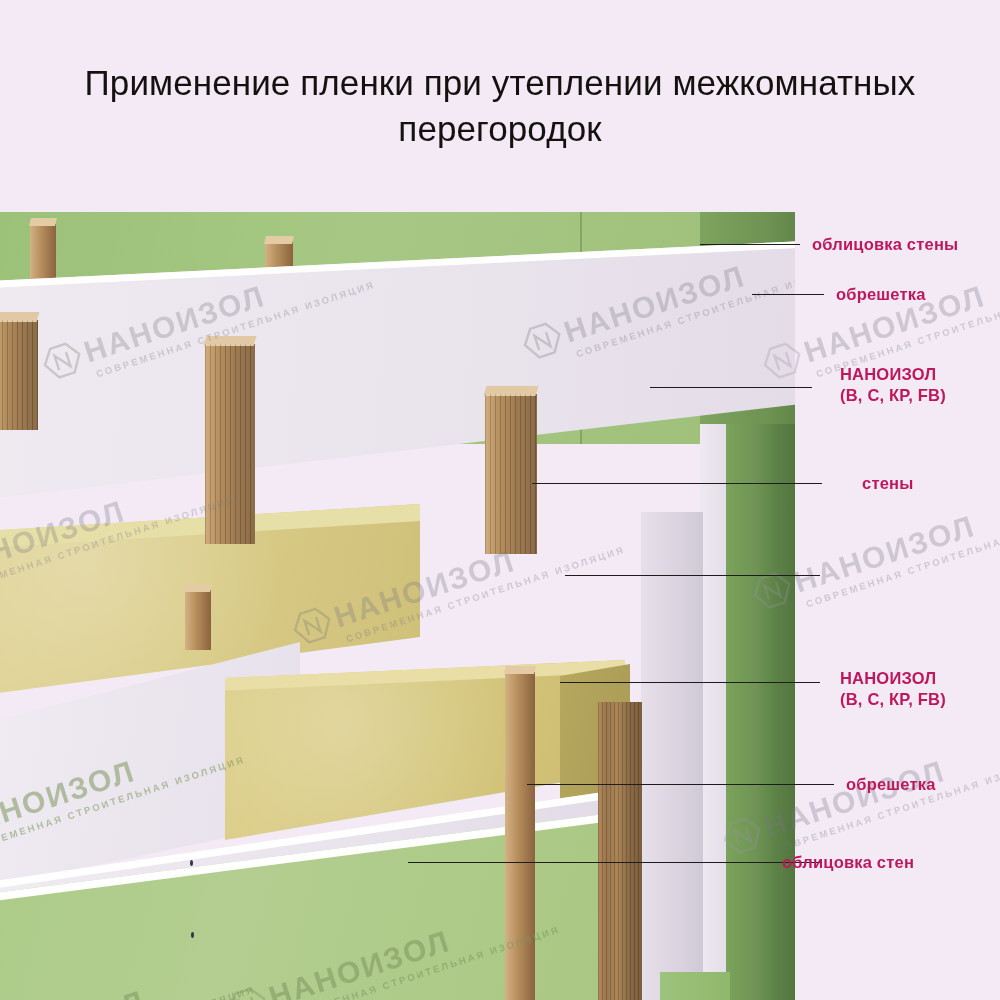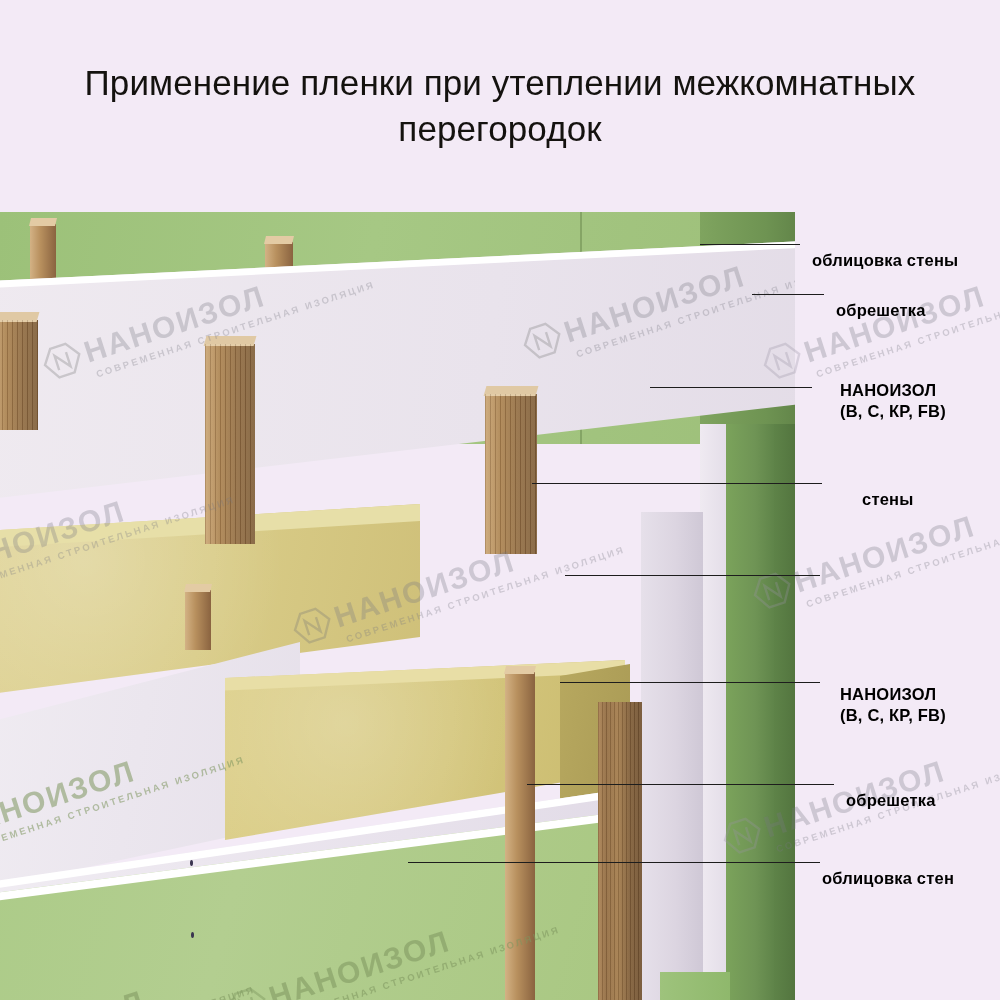--- a/index.html
+++ b/index.html
@@ -234,22 +234,22 @@
 
   
   .leader{
     position:absolute;height:0;border-top:1.6px solid #1d1d1d;
     z-index:70;
   }
 
   
   .label{
     position:absolute;z-index:80;
-    font-size:16.5px;font-weight:700;color:#000000;
-    line-height:1.30;letter-spacing:.2px;margin-top:16px;
+    font-size:16.5px;font-weight:700;color:#be185d;
+    line-height:1.30;letter-spacing:.2px;
   }
   .label .l2{display:block;}
 </style>
 </head>
 <body>
 
 <div id="page">
 
   <div class="header">
     <div class="title">Применение пленки при утеплении межкомнатных перегородок</div>
@@ -442,18 +442,18 @@
 
     <div class="label" style="left:840px;top:456px;">
       <span class="l1">НАНОИЗОЛ</span>
       <span class="l2">(В, С, КР, FB)</span>
     </div>
 
     <div class="label" style="left:846px;top:562px;">
       <span class="l1">обрешетка</span>
     </div>
 
-    <div class="label" style="left:822px;top:640px;">
+    <div class="label" style="left:782px;top:640px;">
       <span class="l1">облицовка стен</span>
     </div>
 
   </div>
 </div>
 
 </body></html>

